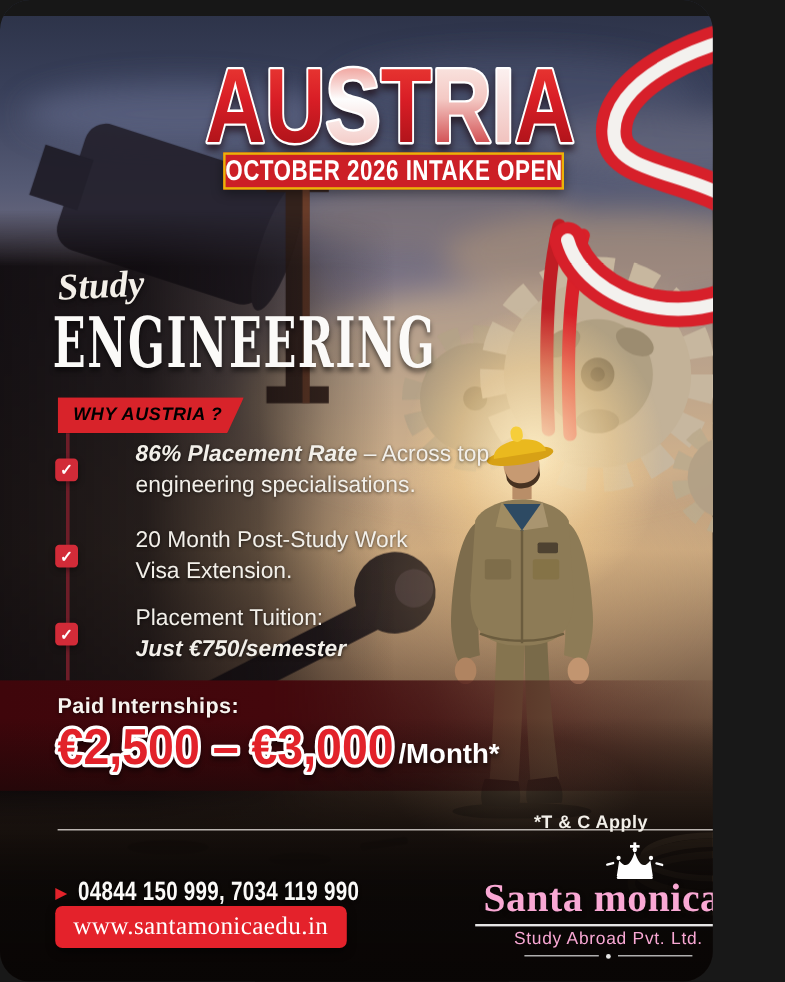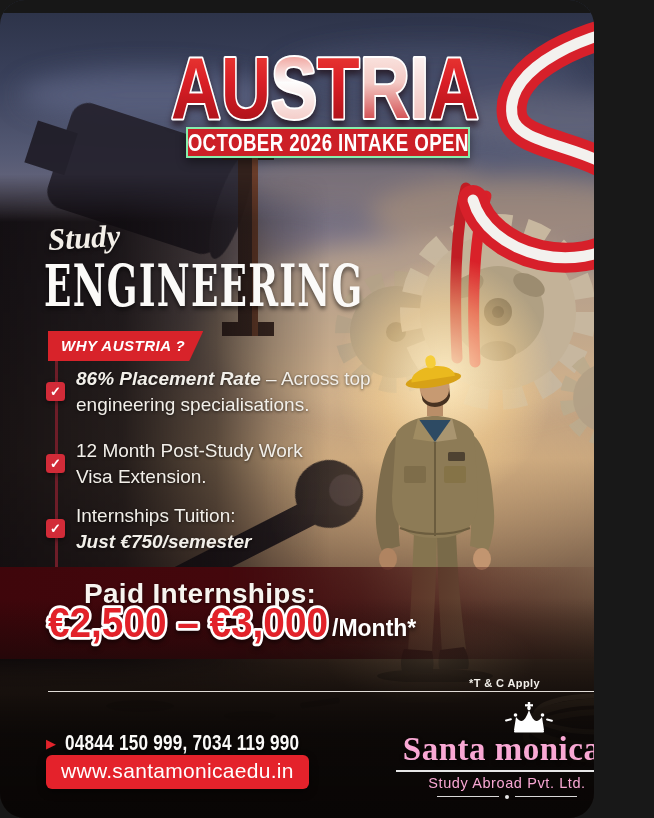--- a/index.html
+++ b/index.html
@@ -30,64 +30,64 @@
         rgba(62,8,12,.3) 76%,rgba(62,8,12,0) 95%);}
   .bottomshade{left:0;top:598px;width:654px;height:220px;z-index:8;
       background:linear-gradient(180deg,rgba(12,8,7,0) 0%,rgba(12,8,7,.55) 30%,
         rgba(10,7,6,.9) 62%,rgba(9,6,5,.97) 100%);}
   .topstrip{left:0;top:0;width:654px;height:13px;background:#171717;z-index:50;}
 
   
   .title-svg{left:150px;top:46px;width:350px;height:90px;z-index:10;
       filter:drop-shadow(0 5px 3px rgba(25,4,8,.6));}
   .intake{left:186px;top:127px;width:284px;height:31px;z-index:10;
-      background:#cc1f26;border:2px solid #86efac;box-sizing:border-box;
+      background:#cc1f26;border:2px solid #eab308;box-sizing:border-box;
       display:flex;align-items:center;justify-content:center;
       box-shadow:0 4px 9px rgba(0,0,0,.4);}
   .intake span{color:#fff;font-weight:700;font-size:24px;letter-spacing:.5px;
       white-space:nowrap;transform:scaleX(.78);}
   .study{left:48px;top:220px;z-index:10;color:#f3efe8;font-family:"Liberation Serif",serif;
       font-style:italic;font-weight:700;font-size:31px;transform:rotate(-3deg);
       text-shadow:0 2px 4px rgba(0,0,0,.6);}
   .course{left:44px;top:252px;z-index:10;color:#fbfaf8;font-family:"DejaVu Serif",serif;
       font-weight:700;font-size:58px;letter-spacing:2px;white-space:nowrap;
       transform:scaleX(.62);transform-origin:left top;text-shadow:0 3px 6px rgba(0,0,0,.55);}
-  .badge{left:48px;top:331px;z-index:10;background:#d8232a;color:#ffffff;
+  .badge{left:48px;top:331px;z-index:10;background:#d8232a;color:#000000;
       font-style:italic;font-weight:800;font-size:15px;letter-spacing:.5px;
       padding:6px 18px 7px 13px;clip-path:polygon(0 0,100% 0,91% 100%,0 100%);
       box-shadow:0 3px 7px rgba(0,0,0,.45);}
   .vline{left:55px;top:361px;width:3px;height:206px;background:#6e1d28;z-index:9;}
 
   .check-item{z-index:10;display:flex;align-items:center;gap:11px;left:46px;}
   .checkbox{width:19px;height:19px;border-radius:3.5px;background:#d22b38;flex:0 0 auto;
       display:flex;align-items:center;justify-content:center;
       box-shadow:0 2px 5px rgba(0,0,0,.45);}
   .tick{color:#fff;font-size:13px;font-weight:700;line-height:1;}
   .check-text{color:#f2efe9;font-size:19px;line-height:1.36;
-      text-shadow:0 1px 3px rgba(0,0,0,.65);}
+      text-shadow:0 1px 3px rgba(0,0,0,.65);margin-left:37px;}
   .hl{font-weight:700;font-style:italic;}
   .block{display:block;text-align:center;}
   .w330{max-width:330px;} .w255{max-width:255px;}
 
-  .paid-label{left:48px;top:578px;z-index:10;color:#f7f4ef;font-size:28px;font-weight:600;
-      letter-spacing:.3px;text-shadow:0 1px 3px rgba(0,0,0,.6);margin-left:36px;}
+  .paid-label{left:48px;top:578px;z-index:10;color:#f7f4ef;font-size:18px;font-weight:600;
+      letter-spacing:.3px;text-shadow:0 1px 3px rgba(0,0,0,.6);}
   .euro-svg{left:42px;top:592px;width:430px;height:60px;z-index:10;
       filter:drop-shadow(0 3px 2px rgba(0,0,0,.5));}
 
-  .tnc{right:54px;top:677px;z-index:10;color:#f2efe9;font-size:11px;font-weight:600;
+  .tnc{right:54px;top:677px;z-index:10;color:#f2efe9;font-size:15px;font-weight:600;
       letter-spacing:.4px;}
   .hline{left:48px;top:691px;width:551px;height:1.4px;background:rgba(243,238,233,.92);z-index:10;}
 
   .phone-row{left:46px;top:730px;z-index:10;display:flex;align-items:center;gap:9px;}
   .bullet{color:#e3232b;font-size:13px;line-height:1;}
   .phone-text{color:#fbfaf8;font-size:22px;font-weight:800;letter-spacing:.3px;
       white-space:nowrap;transform:scaleX(.78);transform-origin:left center;
       text-shadow:0 1px 3px rgba(0,0,0,.6);}
   .webbox{left:46px;top:755px;z-index:10;background:#e4222b;border-radius:6px;
-      padding:4px 15px 6px;box-shadow:0 3px 8px rgba(0,0,0,.45);}
+      padding:4px 15px 6px;box-shadow:0 3px 8px rgba(0,0,0,.45);font-family:Liberation Serif, serif;}
   .webbox span{color:#fff;font-size:21px;letter-spacing:.3px;}
 
   .logo{left:396px;top:701px;width:222px;z-index:10;text-align:center;color:#f9a8d4;}
   .crown{display:block;margin:0 auto;position:relative;left:22px;}
   .brand-name{font-family:"Liberation Serif",serif;font-weight:700;font-size:33px;
       line-height:1;letter-spacing:.5px;white-space:nowrap;
       text-shadow:0 2px 4px rgba(0,0,0,.5);}
   .reg{font-size:11px;vertical-align:18px;margin-left:2px;}
   .brand-rule{width:100%;height:1.5px;background:rgba(255,255,255,.9);margin:4px 0 3px;}
   .tagline{font-size:14.5px;font-weight:400;letter-spacing:.6px;}
@@ -264,28 +264,28 @@
     <span class="checkbox">
         <span class="tick">✓</span>
       </span>
     <div class="check-text w330"><span class="hl">86% Placement Rate</span><span> – Across top engineering specialisations.</span></div>
   </div>
 
   <div class="abs check-item" style="top:438px">
     <span class="checkbox">
         <span class="tick">✓</span>
       </span>
-    <div class="check-text w255">12 Month Post-Study Work Visa Extension.</div>
+    <div class="check-text w255">20 Month Post-Study Work Visa Extension.</div>
   </div>
 
   <div class="abs check-item" style="top:503px">
     <span class="checkbox">
         <span class="tick">✓</span>
       </span>
-    <div class="check-text"><span>Internships Tuition:</span><span class="hl block">Just €750/semester</span></div>
+    <div class="check-text"><span>Placement Tuition:</span><span class="hl block">Just €750/semester</span></div>
   </div>
 
   <div class="abs paid-label">Paid Internships:</div>
 
   <svg class="abs euro-svg" width="430" height="60" viewBox="0 0 430 60">
     <text x="6" y="45" font-family="Liberation Sans, sans-serif" font-weight="700" font-size="42">
       <tspan fill="#e2222a" stroke="#ffffff" stroke-width="5.5" stroke-linejoin="round" paint-order="stroke" textLength="280" lengthAdjust="spacingAndGlyphs">€2,500 – €3,000</tspan><tspan fill="#ffffff" stroke="none" font-size="23" dx="4" dy="-1">/Month*</tspan>
     </text>
   </svg>
 

